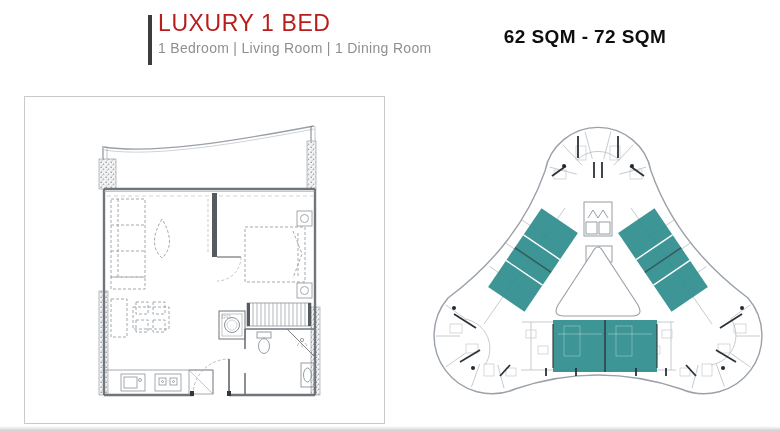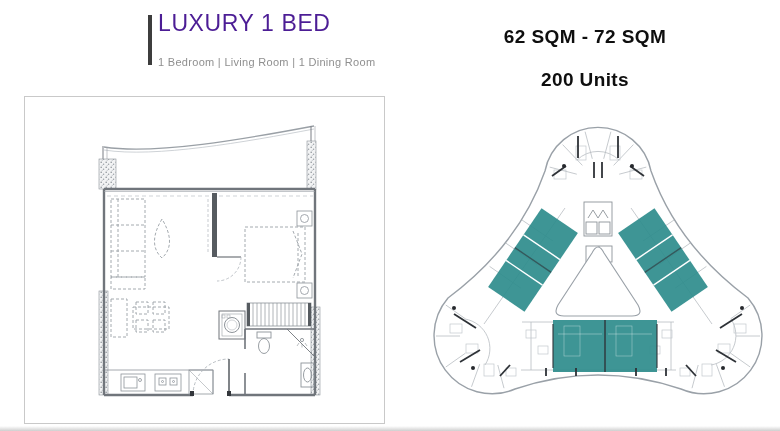--- a/index.html
+++ b/index.html
@@ -4,23 +4,23 @@
 <style>
   html,body{margin:0;padding:0;}
   body{
     width:780px;height:431px;position:relative;overflow:hidden;
     background:#ffffff;
     font-family:"Liberation Sans", sans-serif;
   }
   
   .title-block{position:absolute;left:148px;top:10px;}
   .accent-bar{position:absolute;left:0;top:5px;width:4px;height:50px;background:#3d3d3d;}
-  .title-lines{margin-left:10px;color:#4c1d95;font-size:23px;line-height:26px;
+  .title-lines{margin-left:10px;color:#b91c1c;font-size:23px;line-height:26px;
     font-weight:500;letter-spacing:0.6px;}
-  .subtitle{margin-left:10px;margin-top:20px;color:#8f8f8f;font-size:11px;
+  .subtitle{margin-left:10px;margin-top:4px;color:#8f8f8f;font-size:14px;
     letter-spacing:0.3px;font-weight:500;}
   
   .plan-panel{position:absolute;left:24px;top:96px;width:361px;height:328px;
     border:1px solid #c9c9c9;background:#ffffff;box-sizing:border-box;}
   .plan-panel svg{position:absolute;left:70px;top:14px;}
   
   .stats{position:absolute;left:420px;top:26px;width:330px;text-align:center;color:#0e0e0e;}
   .stat-area{font-size:19px;font-weight:700;letter-spacing:0.4px;}
   .stat-units{font-size:19px;font-weight:700;letter-spacing:0.4px;margin-top:21px;}
   
@@ -35,21 +35,20 @@
 <div class="title-block">
   <div class="accent-bar"></div>
   <div class="title-lines">
     <div>LUXURY 1 BED</div>
   </div>
   <div class="subtitle">1 Bedroom | Living Room | 1 Dining Room</div>
 </div>
 
 <div class="stats">
   <div class="stat-area">62 SQM - 72 SQM</div>
-  <div class="stat-units">200 Units</div>
 </div>
 
 <div class="plan-panel">
   <svg width="228" height="292" viewBox="0 0 228 292">
     <defs>
       <pattern id="speckle" width="5" height="5" patternUnits="userSpaceOnUse">
         <rect width="5" height="5" fill="#f2f3f4"></rect>
         <circle cx="1.2" cy="1.2" r="0.8" fill="#8d9399"></circle>
         <circle cx="3.6" cy="3.2" r="0.7" fill="#9aa0a6"></circle>
         <circle cx="2.2" cy="4.3" r="0.5" fill="#b0b5bb"></circle>

